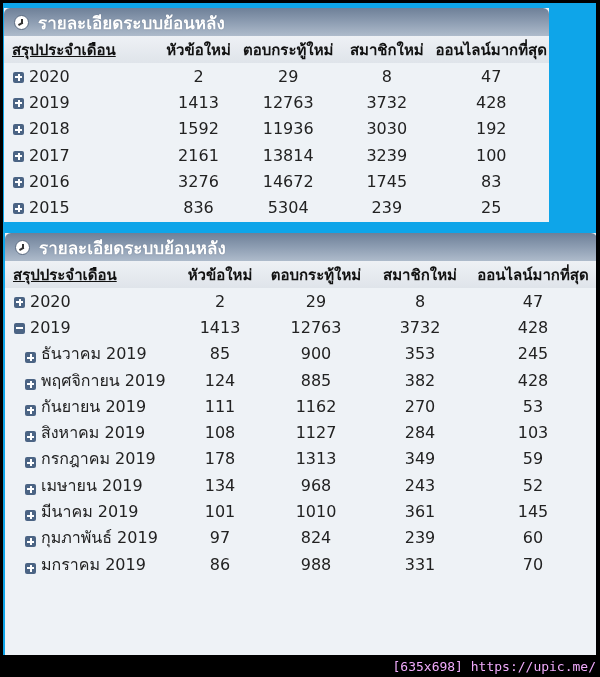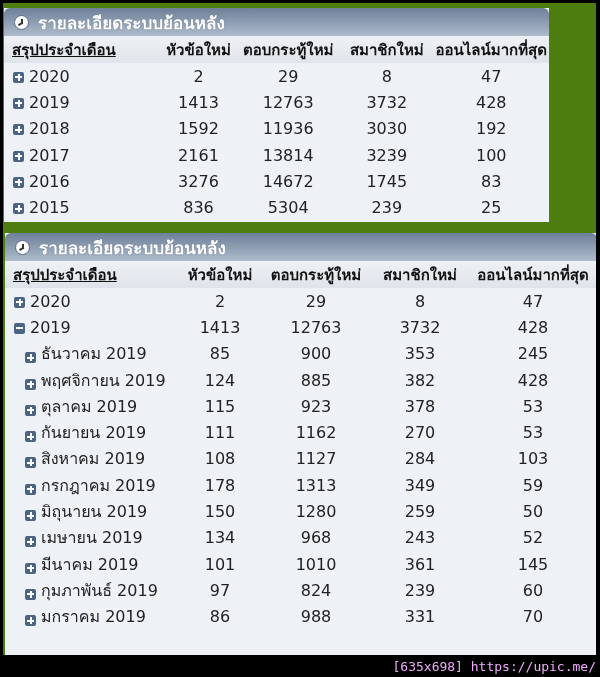--- a/index.html
+++ b/index.html
@@ -6,21 +6,21 @@
   html, body { width: 600px; height: 677px; overflow: hidden; }
   body {
     background: #000;
     font-family: "DejaVu Sans", "Liberation Sans", sans-serif;
     position: relative;
   }
   .frame {
     position: absolute;
     left: 3px; top: 3px;
     width: 593px; height: 652px;
-    background: #4d7c0f;
+    background: #0ea5e9;
     overflow: hidden;
   }
   .panel {
     position: absolute;
     background: #eef2f6;
   }
   .panel.top { left: 1px; top: 5px; width: 545px; height: 214px; }
   .panel.bottom { left: 2px; top: 230px; width: 592px; height: 425px; }
 
   .panel-header {
@@ -238,27 +238,20 @@
           <td>245</td>
         </tr>
         <tr>
           <td class="label sub"><span class="expander plus"></span><span class="label-clip">พฤศจิกายน 2019</span></td>
           <td>124</td>
           <td>885</td>
           <td>382</td>
           <td>428</td>
         </tr>
         <tr>
-          <td class="label sub"><span class="expander plus"></span><span class="label-clip">ตุลาคม 2019</span></td>
-          <td>115</td>
-          <td>923</td>
-          <td>378</td>
-          <td>53</td>
-        </tr>
-        <tr>
           <td class="label sub"><span class="expander plus"></span><span class="label-clip">กันยายน 2019</span></td>
           <td>111</td>
           <td>1162</td>
           <td>270</td>
           <td>53</td>
         </tr>
         <tr>
           <td class="label sub"><span class="expander plus"></span><span class="label-clip">สิงหาคม 2019</span></td>
           <td>108</td>
           <td>1127</td>
@@ -266,27 +259,20 @@
           <td>103</td>
         </tr>
         <tr>
           <td class="label sub"><span class="expander plus"></span><span class="label-clip">กรกฎาคม 2019</span></td>
           <td>178</td>
           <td>1313</td>
           <td>349</td>
           <td>59</td>
         </tr>
         <tr>
-          <td class="label sub"><span class="expander plus"></span><span class="label-clip">มิถุนายน 2019</span></td>
-          <td>150</td>
-          <td>1280</td>
-          <td>259</td>
-          <td>50</td>
-        </tr>
-        <tr>
           <td class="label sub"><span class="expander plus"></span><span class="label-clip">เมษายน 2019</span></td>
           <td>134</td>
           <td>968</td>
           <td>243</td>
           <td>52</td>
         </tr>
         <tr>
           <td class="label sub"><span class="expander plus"></span><span class="label-clip">มีนาคม 2019</span></td>
           <td>101</td>
           <td>1010</td>

